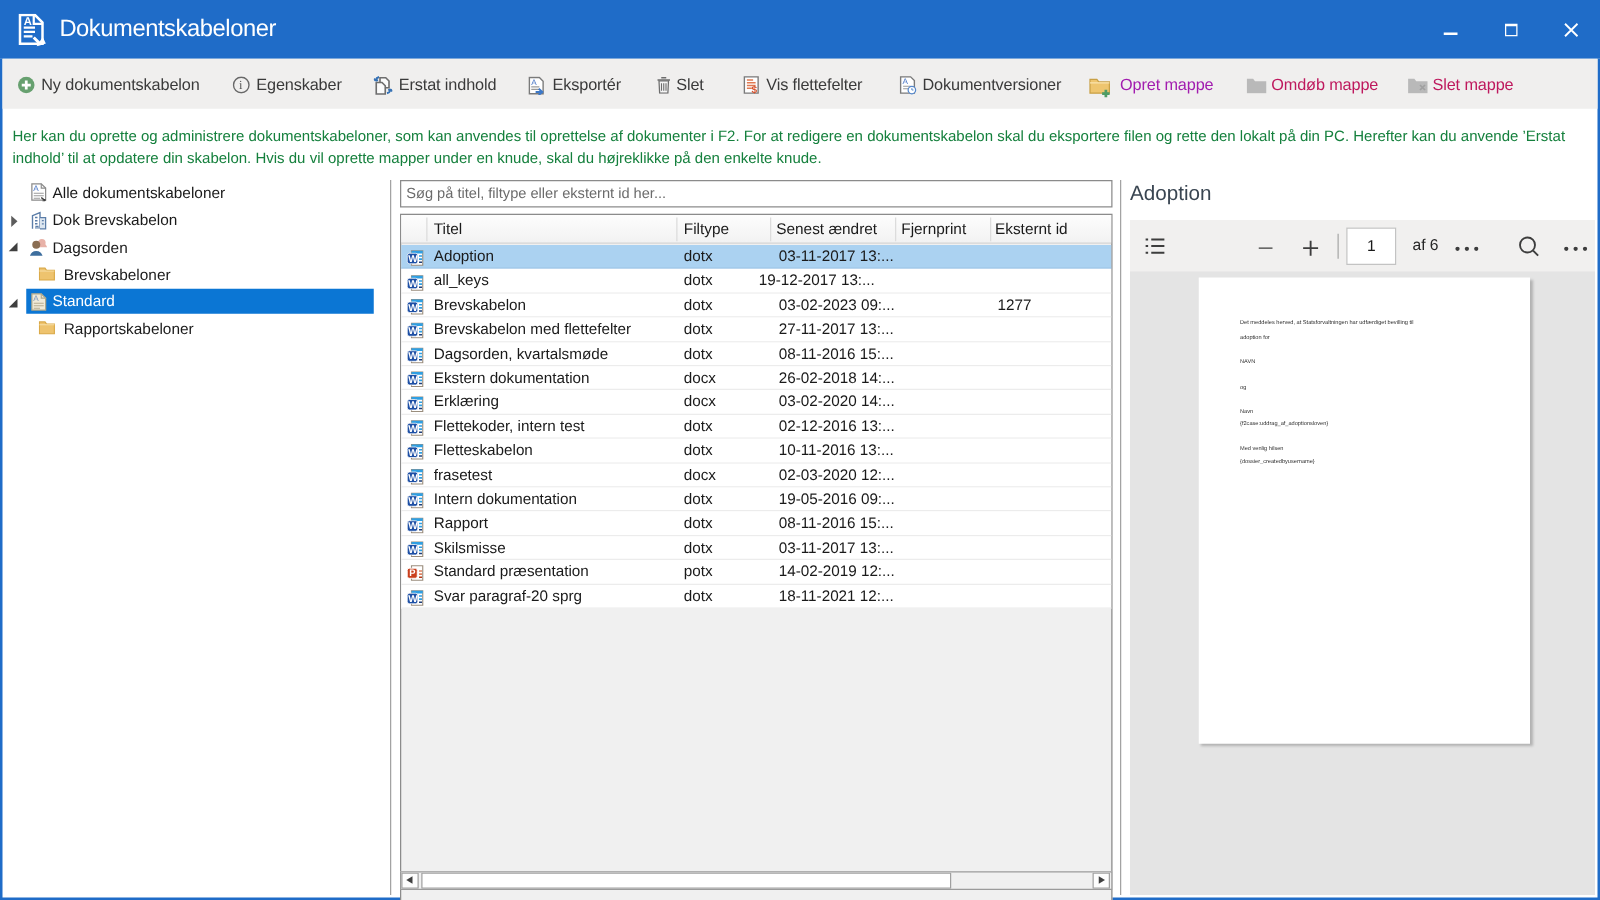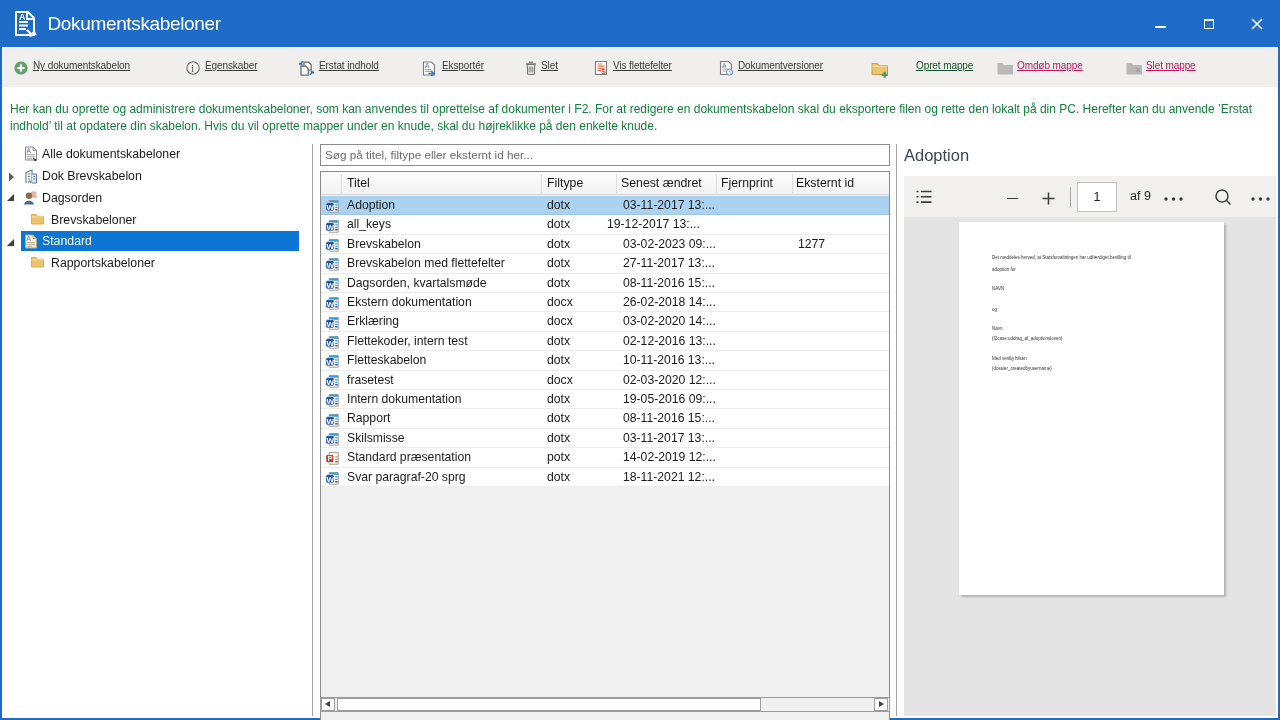--- a/index.html
+++ b/index.html
@@ -7,21 +7,21 @@
 body { font-family:"Liberation Sans", sans-serif; position:relative; background:#fff; }
 .abs { position:absolute; }
 
 #titlebar { left:0; top:0; width:1280px; height:47px; background:#1f6cc8; }
 #borderL { left:0; top:47px; width:2px; height:673px; background:#1f6cc8; }
 #borderR { left:1278px; top:47px; width:2px; height:673px; background:#1f6cc8; }
 #borderB { left:0; top:718px; width:1280px; height:2px; background:#1f6cc8; }
 #title { left:47.5px; top:13px; font-size:19px; color:#fff; letter-spacing:-0.35px; }
 
 #toolbar { left:2px; top:47px; width:1276px; height:40px; background:#f0efee; }
-.tbtxt { position:absolute; top:60px; font-size:10px; color:#3a3a3a; white-space:nowrap; letter-spacing:-0.1px;text-decoration:underline; }
+.tbtxt { position:absolute; top:60px; font-size:13px; color:#3a3a3a; white-space:nowrap; letter-spacing:-0.1px; }
 .tbtxt.dis { color:#be185d; }
 
 #desc { left:10px; top:101px; width:1260px; font-size:12px; color:#15803d; line-height:16.6px; letter-spacing:0px; }
 
 .treerow { position:absolute; height:20px; line-height:20px; font-size:12.3px; color:#1a1a1a; white-space:nowrap; }
 #selrow { left:21px; top:231px; width:278px; height:20px; background:#0b76d4; }
 .sep { position:absolute; width:1px; background:#a3a3a3; }
 
 #search { left:320px; top:144px; width:570px; height:22px; background:#fff; border:1px solid #8b8b8b; }
 #searchtxt { left:325px; top:148px; font-size:11.7px; color:#6b6b6b; }
@@ -72,21 +72,21 @@
 
 <div id="toolbar" class="abs"></div>
 <div id="tbicons" class="abs" style="left:0;top:47px;width:1280px;height:40px"></div>
 <div class="tbtxt" style="left:33px">Ny dokumentskabelon</div>
 <div class="tbtxt" style="left:205px">Egenskaber</div>
 <div class="tbtxt" style="left:319px">Erstat indhold</div>
 <div class="tbtxt" style="left:442px">Eksportér</div>
 <div class="tbtxt" style="left:541px">Slet</div>
 <div class="tbtxt" style="left:613px">Vis flettefelter</div>
 <div class="tbtxt" style="left:738px">Dokumentversioner</div>
-<div class="tbtxt" style="left:916px;color:#14532d">Opret mappe</div>
+<div class="tbtxt" style="left:896px;color:#a21caf">Opret mappe</div>
 <div class="tbtxt dis" style="left:1017px">Omdøb mappe</div>
 <div class="tbtxt dis" style="left:1146px">Slet mappe</div>
 
 <svg class="abs" style="left:14px;top:61px" width="14" height="14" viewBox="0 0 14 14">
   <circle cx="7" cy="7" r="6.6" fill="#67a06f"></circle>
   <path d="M7 3.4 V10.6 M3.4 7 H10.6" stroke="#fff" stroke-width="2.2"></path>
 </svg>
 <svg class="abs" style="left:186px;top:61px" width="14" height="14" viewBox="0 0 14 14">
   <circle cx="7" cy="7" r="6.2" fill="none" stroke="#686868" stroke-width="1.1"></circle>
   <text x="5.2" y="10.6" font-size="10" font-family="Liberation Serif" fill="#555">i</text>
@@ -366,21 +366,21 @@
   <svg class="abs" style="left:12px;top:14px" width="16" height="14" viewBox="0 0 16 14">
     <path d="M0.5 1.5 h2 M0.5 6.8 h2 M0.5 12.1 h2" stroke="#3d3d3d" stroke-width="1.6"></path>
     <path d="M5 1.5 h10.5 M5 6.8 h10.5 M5 12.1 h10.5" stroke="#3d3d3d" stroke-width="1.6"></path>
   </svg>
   <div class="abs" style="left:102.5px;top:21.5px;width:11px;height:1.7px;background:#3d3d3d"></div>
   <svg class="abs" style="left:138px;top:16px" width="13" height="13" viewBox="0 0 13 13">
     <path d="M6.5 0.5 V12.5 M0.5 6.5 H12.5" stroke="#3d3d3d" stroke-width="1.5"></path>
   </svg>
   <div class="abs" style="left:165.5px;top:11px;width:1px;height:20px;background:#a8a8a8"></div>
   <div id="pagebox">1</div>
-  <div class="ptxt" style="left:226px;top:13px">af 9</div>
+  <div class="ptxt" style="left:226px;top:13px">af 6</div>
   <svg class="abs" style="left:260px;top:21px" width="19" height="4" viewBox="0 0 19 4">
     <circle cx="2" cy="2" r="1.7" fill="#3d3d3d"></circle>
       <circle cx="9.5" cy="2" r="1.7" fill="#3d3d3d"></circle>
       <circle cx="17" cy="2" r="1.7" fill="#3d3d3d"></circle>
   </svg>
   <svg class="abs" style="left:310px;top:12px" width="18" height="18" viewBox="0 0 18 18">
     <circle cx="8" cy="8" r="6" fill="none" stroke="#3d3d3d" stroke-width="1.5"></circle>
     <path d="M12.5 12.5 L16.5 16.5" stroke="#3d3d3d" stroke-width="1.5"></path>
   </svg>
   <svg class="abs" style="left:347px;top:21px" width="19" height="4" viewBox="0 0 19 4">

